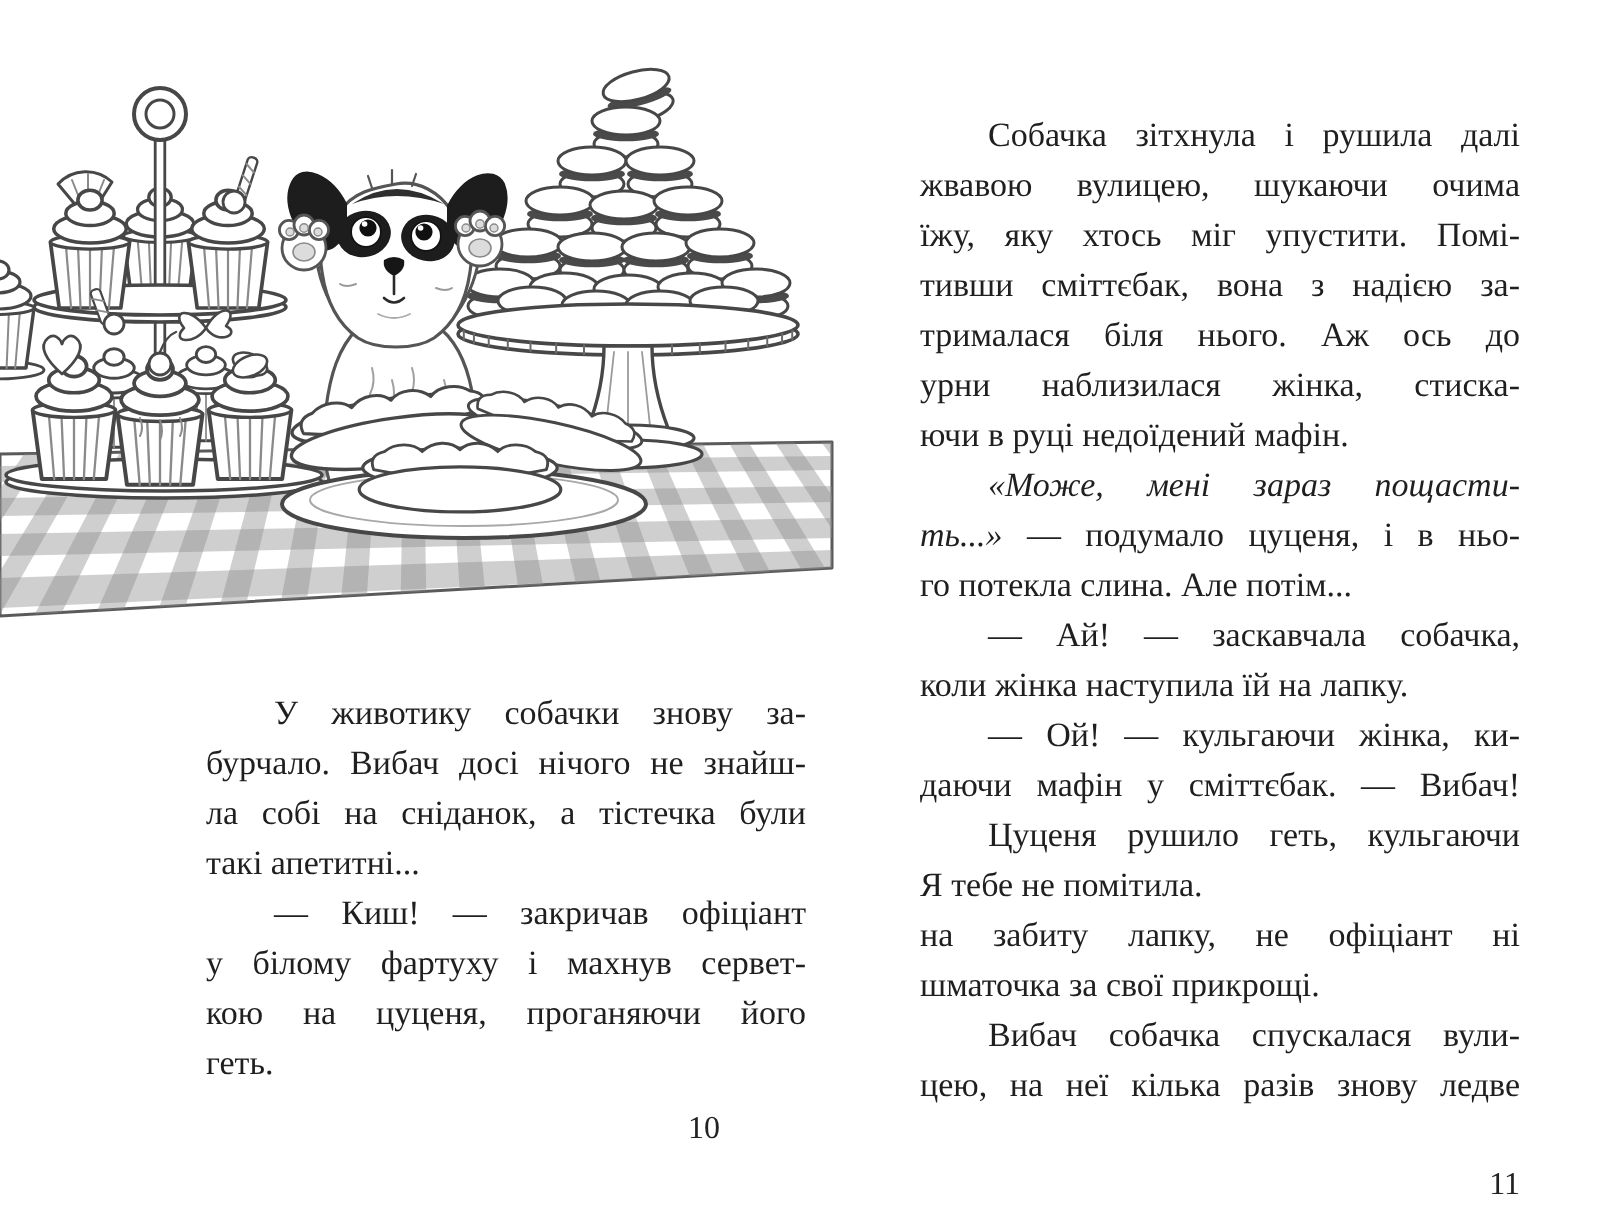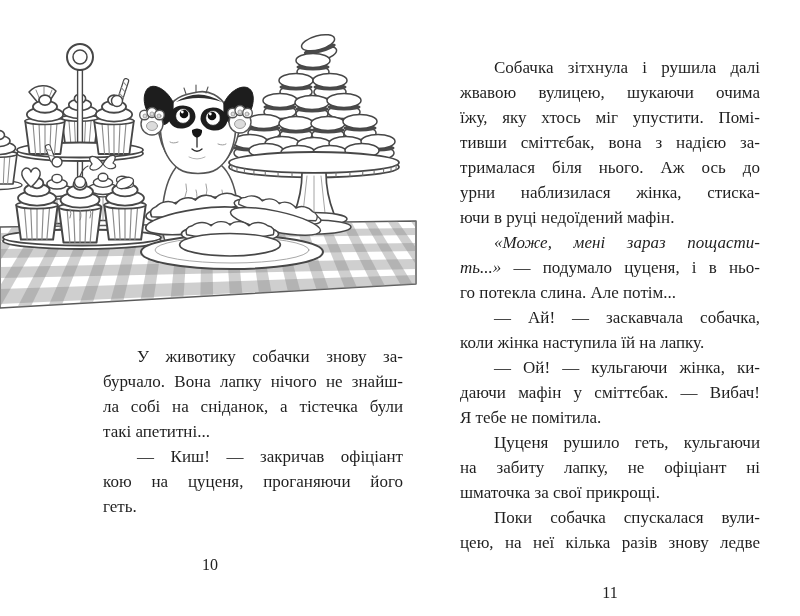--- a/index.html
+++ b/index.html
@@ -9,21 +9,21 @@
     font-family:"Liberation Serif", serif; color:#1f1f1f;
   }
   .illustration { position:absolute; left:0; top:6px; width:418px; height:306px; }
   .textcol { position:absolute; width:300px; font-size:17px; line-height:25px; }
   .textcol.left  { left:60px;  top:344px;margin-left:43px; }
   .textcol.right { left:460px; top:55px; }
   .tline { text-align:justify; text-align-last:justify; height:25px; }
   .tline.last { text-align-last:left; }
   .tline.ind  { text-indent:34px; }
   .it { font-style:italic; }
-  .pagenum { position:absolute; width:300px; top:556px; text-align:center; font-size:16px; color:#222; }
+  .pagenum { position:absolute; width:300px; top:556px; text-align:right; font-size:16px; color:#222; }
   .pagenum.pl { left:60px; }
   .pagenum.pr { left:460px;margin-top:28px; }
 </style>
 </head>
 <body>
 
 <div class="spread">
 
   <svg class="illustration" viewBox="0 0 418 306" stroke-linejoin="round" stroke-linecap="round">
     <defs>
@@ -221,45 +221,46 @@
       <ellipse cx="232" cy="246" rx="91" ry="17" fill="#fff" stroke="#474747" stroke-width="2"></ellipse>
       <ellipse cx="232" cy="244" rx="77" ry="13" fill="none" stroke="#a8a8a8" stroke-width="1"></ellipse>
       <use href="#hotdog" transform="translate(198,212) rotate(-8) scale(0.95)"></use>
       <use href="#hotdog" transform="translate(276,213) rotate(12) scale(0.82)"></use>
       <use href="#hotdog" transform="translate(230,236) scale(0.9)"></use>
     </g>
   </svg>
 
   <div class="textcol left">
       <div class="tline ind"><span>У животику собачки знову за-</span></div>
-      <div class="tline"><span>бурчало. Вона лапку нічого не знайш-</span></div>
+      <div class="tline"><span>бурчало. Вибач досі нічого не знайш-</span></div>
       <div class="tline"><span>ла собі на сніданок, а тістечка були</span></div>
       <div class="tline last"><span>такі апетитні...</span></div>
       <div class="tline ind"><span>— Киш! — закричав офіціант</span></div>
+      <div class="tline"><span>у білому фартуху і махнув сервет-</span></div>
       <div class="tline"><span>кою на цуценя, проганяючи його</span></div>
       <div class="tline last"><span>геть.</span></div>
     </div>
   <div class="textcol right">
       <div class="tline ind"><span>Собачка зітхнула і рушила далі</span></div>
       <div class="tline"><span>жвавою вулицею, шукаючи очима</span></div>
       <div class="tline"><span>їжу, яку хтось міг упустити. Помі-</span></div>
       <div class="tline"><span>тивши сміттєбак, вона з надією за-</span></div>
       <div class="tline"><span>трималася біля нього. Аж ось до</span></div>
       <div class="tline"><span>урни наблизилася жінка, стиска-</span></div>
       <div class="tline last"><span>ючи в руці недоїдений мафін.</span></div>
       <div class="tline ind"><span class="it">«Може, мені зараз пощасти-</span></div>
       <div class="tline"><span class="it">ть...»</span><span> — подумало цуценя, і в ньо-</span></div>
       <div class="tline last"><span>го потекла слина. Але потім...</span></div>
       <div class="tline ind"><span>— Ай! — заскавчала собачка,</span></div>
       <div class="tline last"><span>коли жінка наступила їй на лапку.</span></div>
       <div class="tline ind"><span>— Ой! — кульгаючи жінка, ки-</span></div>
       <div class="tline"><span>даючи мафін у сміттєбак. — Вибач!</span></div>
+      <div class="tline ind"><span>Цуценя рушило геть, кульгаючи</span></div>
       <div class="tline last"><span>Я тебе не помітила.</span></div>
-      <div class="tline ind"><span>Цуценя рушило геть, кульгаючи</span></div>
       <div class="tline"><span>на забиту лапку, не офіціант ні</span></div>
       <div class="tline last"><span>шматочка за свої прикрощі.</span></div>
-      <div class="tline ind"><span>Поки собачка спускалася вули-</span></div>
+      <div class="tline ind"><span>Вибач собачка спускалася вули-</span></div>
       <div class="tline"><span>цею, на неї кілька разів знову ледве</span></div>
     </div>
 
   <div class="pagenum pl">10</div>
   <div class="pagenum pr">11</div>
 </div>
 
 </body></html>

